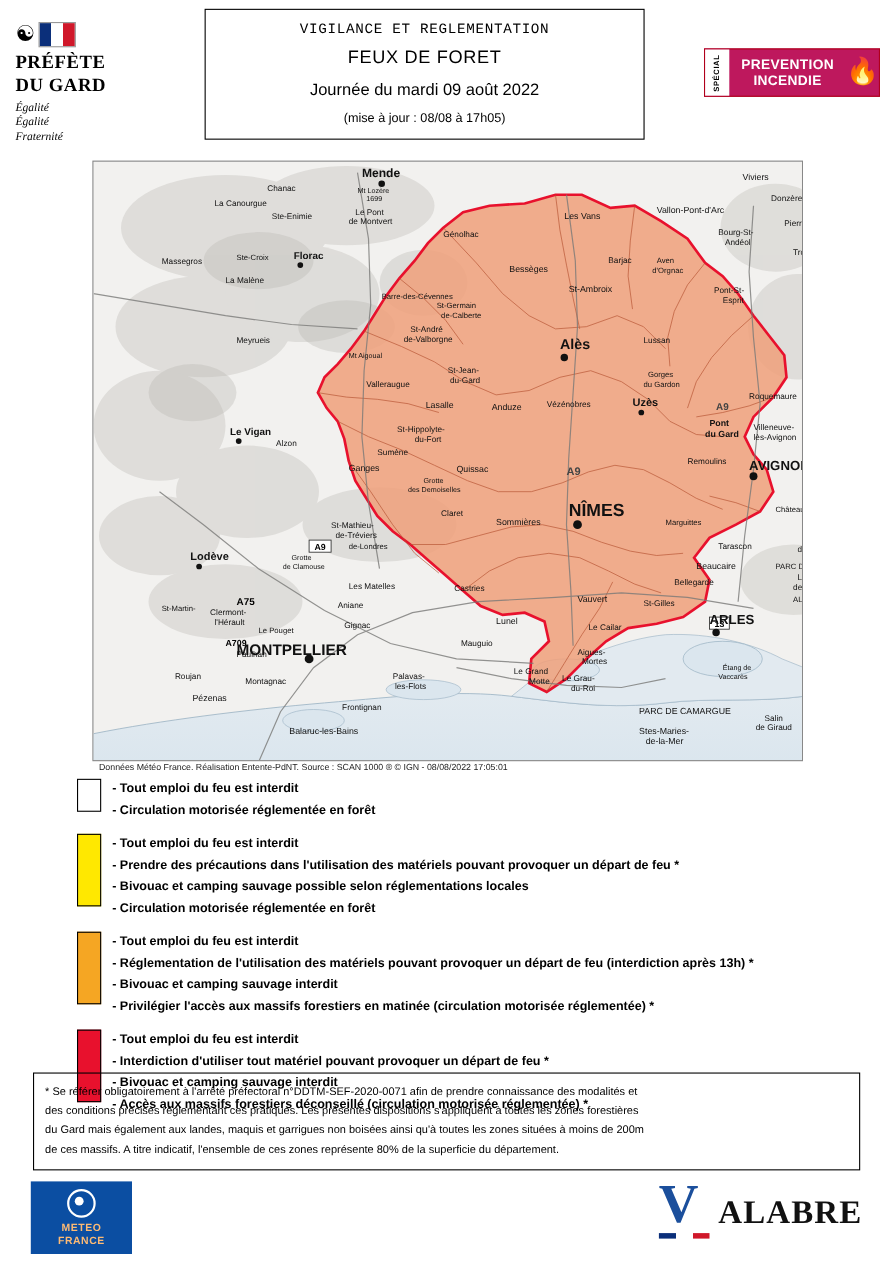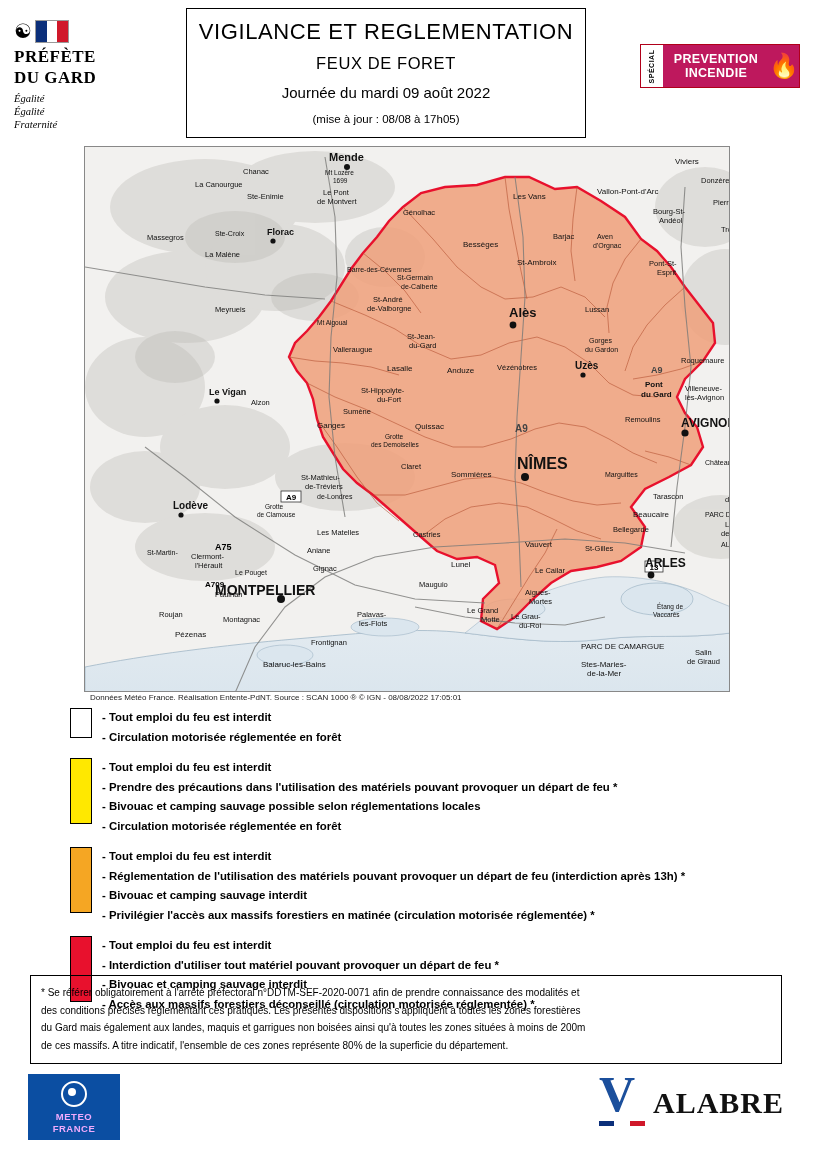--- a/index.html
+++ b/index.html
@@ -66,23 +66,24 @@
     position: absolute;
     left: 186px;
     top: 8px;
     width: 398px;
     border: 1px solid #000;
     padding: 10px 0 12px 0;
     text-align: center;
     background: #fff;
   }
   .title-box .l1 {
-    font-size: 22px;
+    font-size: 13px;
     letter-spacing: 0.6px;
     margin-bottom: 9px;
+    font-family: Liberation Mono, monospace;
   }
   .title-box .l2 {
     font-size: 16.5px;
     letter-spacing: 0.6px;
     margin-bottom: 11px;
   }
   .title-box .l3 {
     font-size: 15px;
     margin-bottom: 12px;
   }
@@ -212,21 +213,21 @@
     width: 814px;
     height: 84px;
   }
   .meteo {
     position: absolute;
     left: 28px;
     top: 6px;
     width: 92px;
     height: 66px;
     background: #0b4ea2;
-    color: #f0abfc;
+    color: #fdba74;
     text-align: center;
     box-sizing: border-box;
     padding-top: 7px;
   }
   .meteo .circ {
     width: 22px;
     height: 22px;
     border-radius: 50%;
     border: 2px solid #fff;
     margin: 0 auto 4px auto;

